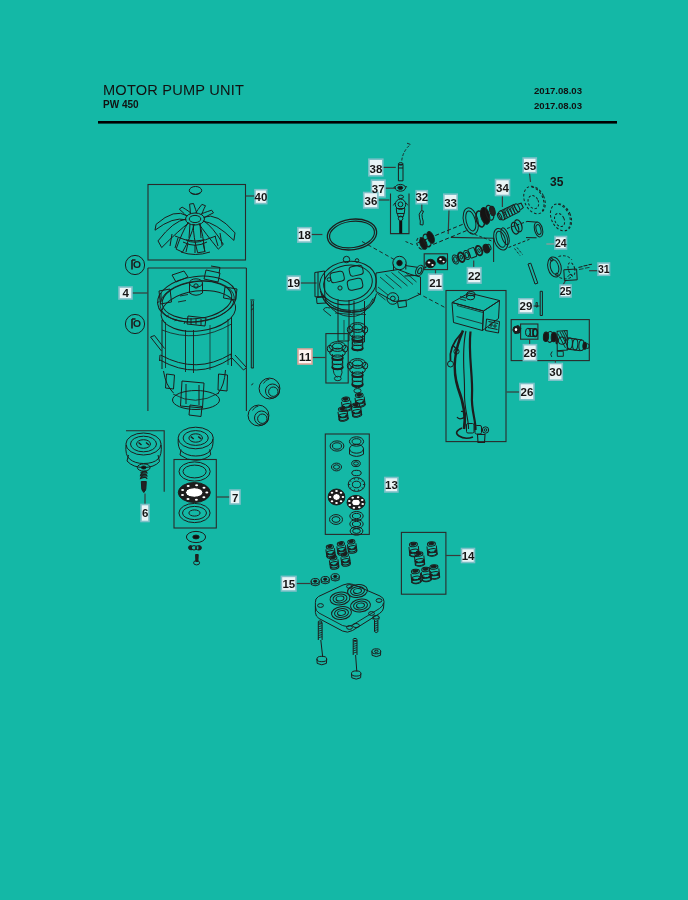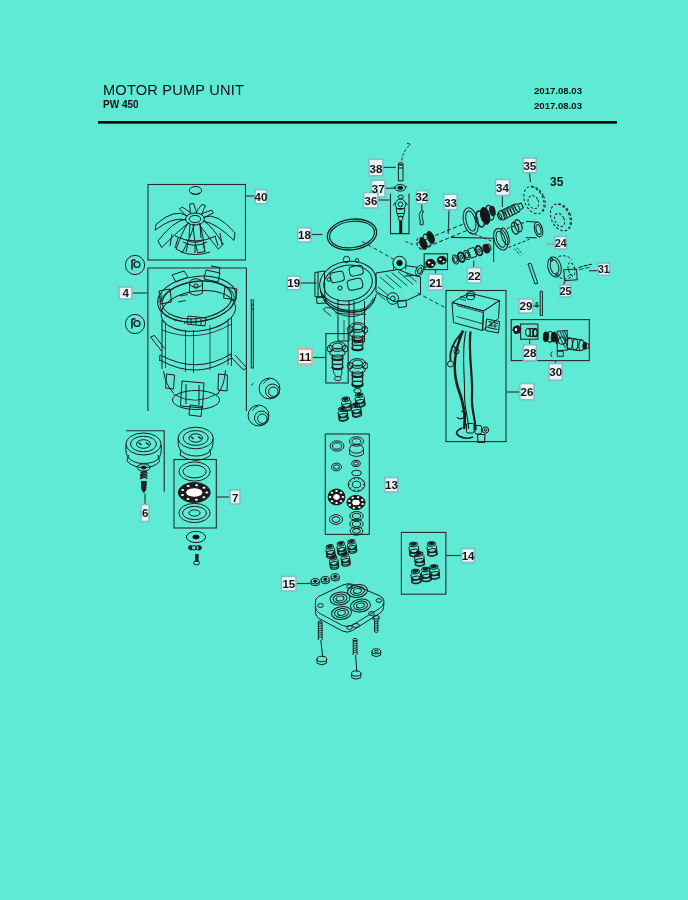--- a/index.html
+++ b/index.html
@@ -1,16 +1,16 @@
 <!DOCTYPE html>
 <html><head>
 <meta charset="utf-8">
 <style>
 html,body{margin:0;padding:0;background:#ffffff;}
-#page{position:relative;width:688px;height:900px;background:#5eead4;font-family:"Liberation Sans",sans-serif;}
+#page{position:relative;width:688px;height:900px;background:#14b8a6;font-family:"Liberation Sans",sans-serif;}
 svg{position:absolute;left:0;top:0;}
 </style>
 </head>
 <body>
 <div id="page">
 <svg width="688" height="900" viewBox="0 0 688 900">
 
 <g id="header">
 <text x="103" y="95" font-size="14.6" letter-spacing="0.2" fill="#111">MOTOR PUMP UNIT</text>
 <text x="103" y="108" font-size="10" font-weight="bold" fill="#111">PW 450</text>

